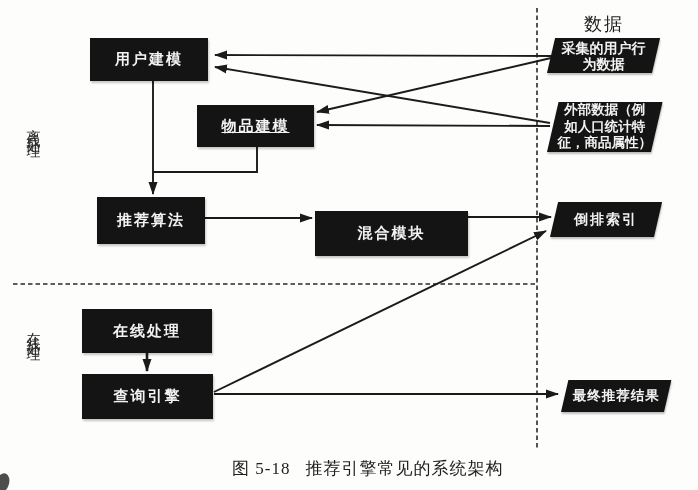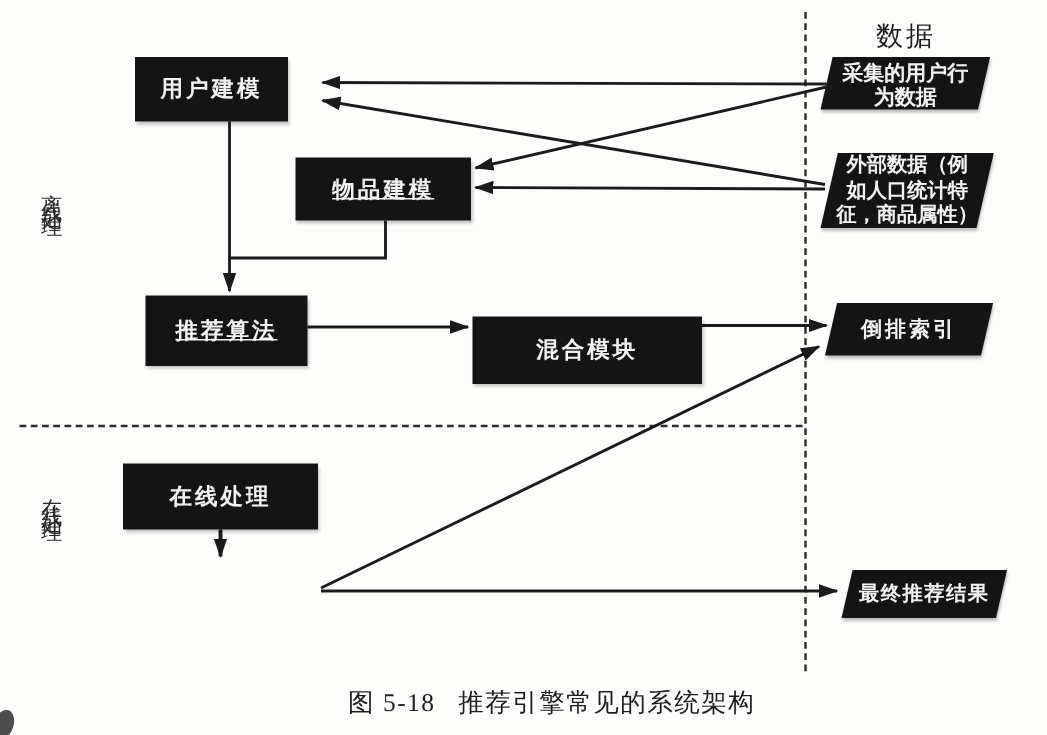--- a/index.html
+++ b/index.html
@@ -105,34 +105,37 @@
       <g>
         <line x1="214" y1="394" x2="558" y2="394" marker-end="url(#ah)"></line>
       </g>
     </g>
   </svg>
 
   <div class="vlabel serif" style="left:24px;top:118px;">离线处理</div>
   <div class="vlabel serif" style="left:24px;top:321px;">在线处理</div>
   <div id="data-col-label" class="serif">数据</div>
 
-  <div class="box" style="left:90px;top:38px;width:102px;height:43px;">
+  <div class="box" style="left:90px;top:38px;width:118px;height:43px;">
     <span>用户建模</span>
   </div>
   <div class="box" style="left:197px;top:105px;width:117px;height:42px;text-decoration:underline;">
     <span>物品建模</span>
   </div>
-  <div class="box" style="left:97px;top:197px;width:108px;height:47px;text-decoration:underline;">
+  <div class="box" style="left:97px;top:197px;width:108px;height:47px;">
     <span>推荐算法</span>
   </div>
   <div class="box" style="left:315px;top:197px;width:153px;height:45px;margin-top:14px;">
     <span>混合模块</span>
   </div>
   <div class="box" style="left:82px;top:309px;width:130px;height:44px;">
     <span>在线处理</span>
+  </div>
+  <div class="box" style="left:82px;top:374px;width:131px;height:45px;">
+    <span>查询引擎</span>
   </div>
 
   <div class="para" style="left:547px;top:38px;width:105px;height:35px;font-size:14px;line-height:16px;">
     <span>采集的用户行
 为数据</span>
   </div>
   <div class="para" style="left:547px;top:102px;width:104px;height:50px;font-size:13.5px;line-height:16.5px;">
     <span>外部数据（例
 如人口统计特
 征，商品属性）</span>

